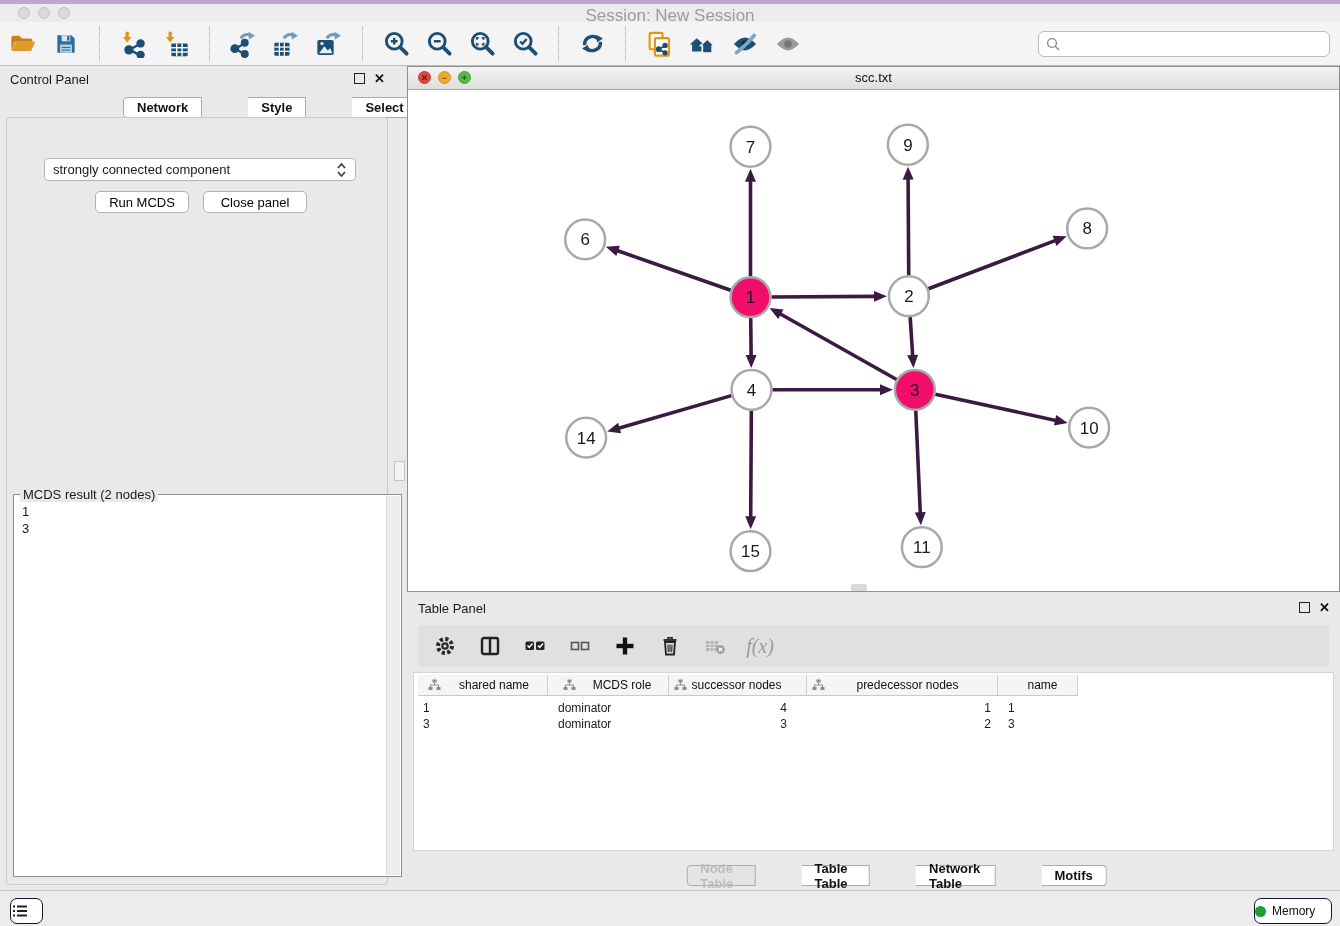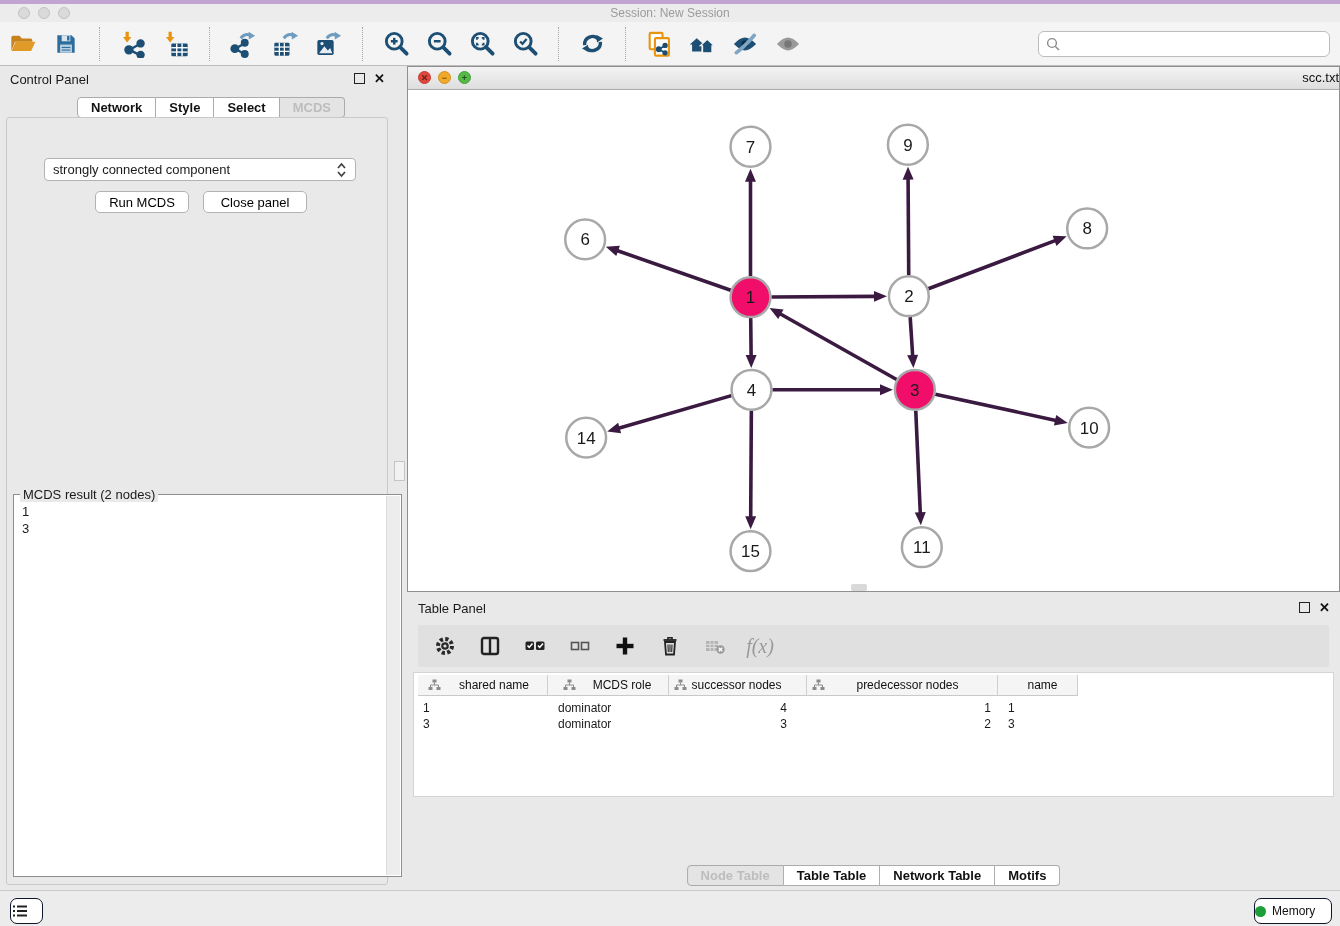--- a/index.html
+++ b/index.html
@@ -12,42 +12,42 @@
   .desk-corner-bl{position:absolute;left:0;top:922px;width:4px;height:4px;background:#2c3e66;}
   .desk-art-v{position:absolute;left:1230px;top:890px;width:3px;height:36px;background:#2c3e66;}
   .desk-art-h{position:absolute;left:1233px;top:922px;width:107px;height:4px;background:#2c3e66;}
 
   
   .titlebar{position:absolute;left:0;top:4px;width:1340px;height:18px;background:#ececec;
             border-bottom:1px solid #d2d2d2;}
   .titlebar .dot{position:absolute;top:3px;width:12px;height:12px;border-radius:50%;
                  background:#dadada;border:1px solid #c3c3c3;box-sizing:border-box;}
   .titlebar .title{position:absolute;left:0;right:0;top:2px;text-align:center;
-                   font-size:12px;color:#9b9b9b;}
+                   font-size:17px;color:#9b9b9b;}
   
   .toolbar{position:absolute;left:0;top:22px;width:1340px;height:44px;background:#f4f4f4;
            border-bottom:1px solid #bdbdbd;display:flex;align-items:center;gap:13px;
            padding-left:8px;box-sizing:border-box;}
   .tbtn{width:30px;height:30px;display:flex;align-items:center;justify-content:center;flex:0 0 auto;}
   .tsep{height:34px;border-left:1px dotted #a5a5a5;margin:0 5px;flex:0 0 auto;}
   .searchbox{margin-left:auto;margin-right:10px;width:292px;height:26px;background:#fff;
              border:1px solid #bcbcbc;border-radius:6px;display:flex;align-items:center;padding:0 7px;box-sizing:border-box;}
   .searchbox input{border:none;outline:none;flex:1;font-size:13px;font-family:inherit;background:transparent;margin-left:5px;}
 
   
   #control-panel{position:absolute;left:0;top:66px;width:393px;height:824px;background:#e9e9e9;}
   .panel-title{position:absolute;left:10px;top:6px;font-size:13px;color:#1a1a1a;}
   .panel-ctrls{position:absolute;top:7px;display:flex;gap:9px;align-items:center;}
   #control-panel .panel-ctrls{right:8px;}
   .float-box{width:9px;height:9px;border:1.6px solid #222;display:inline-block;}
   .close-x{font-size:13px;font-weight:bold;color:#111;line-height:10px;}
   .tabrow{position:absolute;display:flex;height:21px;}
   #control-panel .tabrow{left:77px;top:31px;}
   .tab{border:1px solid #ababab;border-left:none;background:#fff;font-size:13px;font-weight:600;
-       display:flex;align-items:center;justify-content:center;padding:0 13px;color:#111;}
+       display:flex;align-items:center;justify-content:center;padding:0 13px;color:#111;margin-left:46px;}
   .tab:first-child{border-left:1px solid #ababab;border-radius:4px 0 0 4px;}
   .tab:last-child{border-radius:0 4px 4px 0;}
   .tab.sel{background:#e4e4e4;color:#bdbdbd;}
   .tabpane{position:absolute;left:6px;top:51px;width:380px;height:766px;border:1px solid #c9c9c9;
            border-radius:3px;background:#e9e9e9;}
   .opt-label{position:absolute;left:0;right:0;top:71px;text-align:center;font-size:13px;}
   .dropdown{position:absolute;left:44px;top:92px;width:312px;height:23px;background:#fff;
             border:1px solid #b3b3b3;border-radius:4px;display:flex;align-items:center;
             padding:0 8px;box-sizing:border-box;font-size:13px;gap:8px;}
   .dropdown .chevrons{margin-left:auto;}
@@ -63,37 +63,37 @@
   
   .v-grip{position:absolute;left:394px;top:461px;width:11px;height:20px;background:#f2f2f2;
           border:1px solid #c5c5c5;box-sizing:border-box;}
   .h-grip{position:absolute;left:851px;top:584px;width:16px;height:7px;background:#d9d9d9;border-radius:2px;}
 
   
   #network-window{position:absolute;left:407px;top:66px;width:933px;height:526px;background:#fff;
                   border:1px solid #8f8f8f;box-sizing:border-box;}
   .net-titlebar{position:absolute;left:0;top:0;right:0;height:22px;
                 background:linear-gradient(#f3f3f3,#dedede);border-bottom:1px solid #ababab;}
-  .net-titlebar .title{position:absolute;left:0;right:0;top:3px;text-align:right;font-size:13px;color:#111;}
+  .net-titlebar .title{position:absolute;left:0;right:0;top:3px;text-align:center;font-size:13px;color:#111;}
   .tlight{position:absolute;top:4px;width:13px;height:13px;border-radius:50%;font-size:9px;font-weight:bold;
           display:flex;align-items:center;justify-content:center;color:rgba(0,0,0,.55);box-sizing:border-box;}
   .tl-red{left:10px;background:#e2463d;border:1px solid #c03a31;}
   .tl-yellow{left:30px;background:#f3a928;border:1px solid #d19022;}
   .tl-green{left:50px;background:#54b947;border:1px solid #46a13a;}
   #network-graph{position:absolute;left:0;top:22px;}
 
   
   #table-panel{position:absolute;left:407px;top:594px;width:933px;height:296px;background:#e9e9e9;}
   #table-panel .panel-title{left:11px;top:7px;}
   #table-panel .panel-ctrls{right:10px;top:8px;}
   .tp-toolbar{position:absolute;left:11px;top:31px;width:911px;height:42px;background:#e0e0e0;
               border-radius:2px;display:flex;align-items:center;gap:19px;padding-left:14px;box-sizing:border-box;}
   .tp-toolbar .tbtn{width:26px;height:26px;}
   .fx{font-family:"Liberation Serif",serif;font-style:italic;font-size:20px;color:#9a9a9a;}
-  .tablebox{position:absolute;left:6px;top:78px;width:921px;height:125px;background:#fff;border:1px solid #d4d4d4;box-sizing:border-box;}
+  .tablebox{position:absolute;left:6px;top:78px;width:921px;height:179px;background:#fff;border:1px solid #d4d4d4;box-sizing:border-box;}
   .thead{position:absolute;left:4px;top:2px;height:21px;display:flex;}
   .th{background:#f5f5f5;border-right:1px solid #cfcfcf;border-bottom:1px solid #c9c9c9;
       display:flex;align-items:center;font-size:12px;color:#111;position:relative;box-sizing:border-box;}
   .th .thlabel{flex:1;text-align:center;}
   .th svg{margin-left:5px;}
   .trow{position:absolute;left:4px;display:flex;height:16px;font-size:12px;}
   .td{box-sizing:border-box;display:flex;align-items:center;}
   .c0{width:130px;padding-left:5px;}
   .c1{width:121px;padding-left:10px;}
   .c2{width:138px;justify-content:flex-end;padding-right:20px;}

